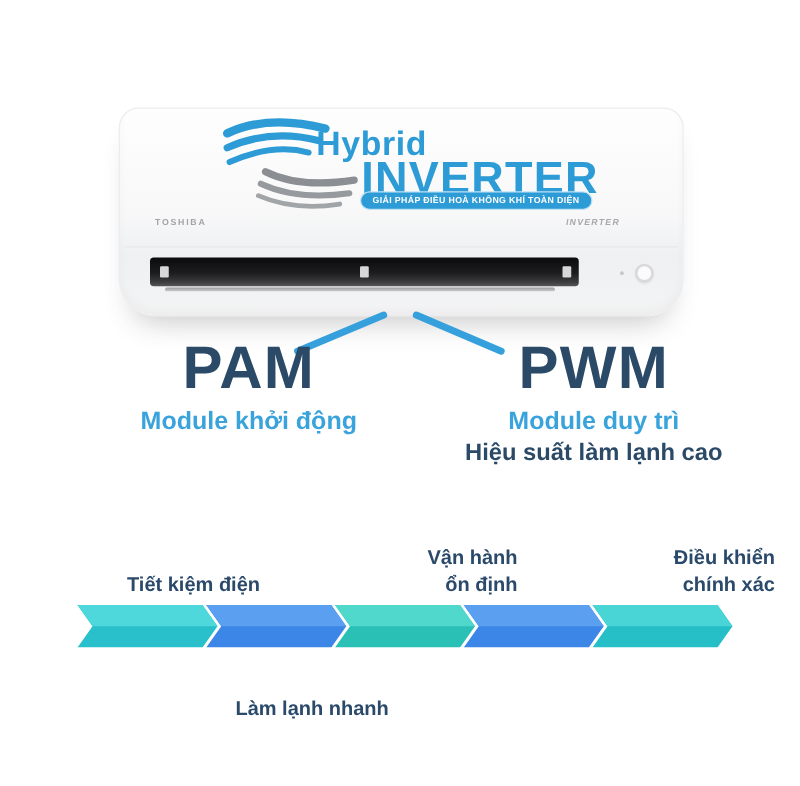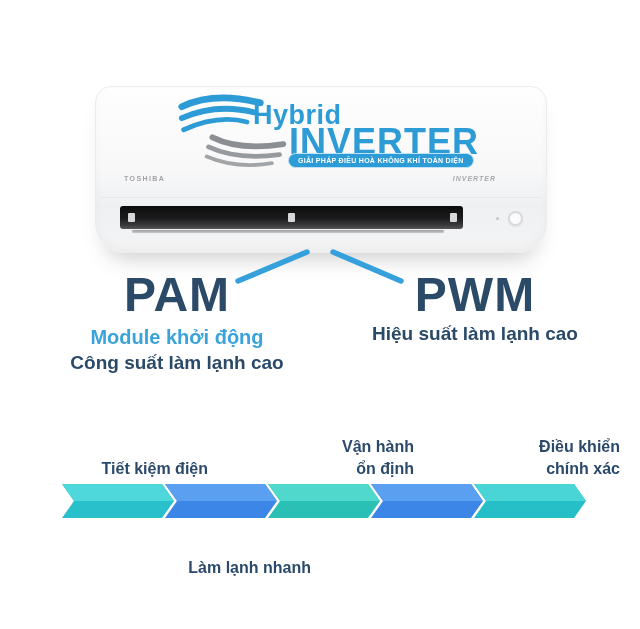--- a/index.html
+++ b/index.html
@@ -50,21 +50,21 @@
     background:linear-gradient(180deg,#9c9c9f,#c9c9cc);border-radius:2px;
   }
   .indicator-dot{position:absolute;left:400px;top:130px;width:3px;height:3px;border-radius:50%;background:#c6c6c9;}
   .sensor-circle{
     position:absolute;left:412px;top:124px;width:11px;height:11px;border-radius:50%;
     background:#fbfbfc;border:2.5px solid #d9d9dc;box-shadow:0 1px 2px rgba(0,0,0,.08);
   }
   
   .connector-svg{position:absolute;left:0;top:0;width:640px;height:629px;pointer-events:none;}
   .module-block{position:absolute;width:260px;text-align:center;}
-  .module-left{left:47px;top:270px;}
+  .module-left{left:69px;top:270px;}
   .module-right{left:345px;top:270px;}
   .module-name{font-size:48px;line-height:50px;font-weight:800;color:#2B4A68;letter-spacing:1px;}
   .module-subtitle{margin-top:5px;font-size:20px;line-height:24px;font-weight:600;color:#3AA3DC;}
   .module-desc{margin-top:2px;font-size:19px;line-height:24px;font-weight:700;color:#2B4A68;}
   
   .timeline-svg{position:absolute;left:0px;top:484px;width:640px;height:34px;}
   .tl-label{
     position:absolute;width:180px;text-align:right;
     font-size:16px;line-height:22px;font-weight:600;color:#2B4A6B;
   }
@@ -98,25 +98,25 @@
 </div>
 
 <svg class="connector-svg">
   <line x1="238" y1="281" x2="307" y2="252" stroke="#35A0DB" stroke-width="5.5" stroke-linecap="round"></line>
   <line x1="333" y1="252" x2="401" y2="281" stroke="#35A0DB" stroke-width="5.5" stroke-linecap="round"></line>
 </svg>
 
 <div class="module-block module-left">
   <div class="module-name">PAM</div>
   <div class="module-subtitle">Module khởi động</div>
-  <div class="module-desc">Công suất làm lạnh cao</div>
 </div>
 
 <div class="module-block module-right">
   <div class="module-name">PWM</div>
+  <div class="module-subtitle">Module duy trì</div>
   <div class="module-desc">Hiệu suất làm lạnh cao</div>
 </div>
 
 <svg class="timeline-svg" id="timeline-band">
     <polygon points="62,0 162,0 174,17 162,34 62,34 74,17" fill="#29C0CB"></polygon>
     <polygon points="62,0 162,0 174,17 74,17" fill="#4ED8DC"></polygon>
     <polygon points="165,0 265,0 277,17 265,34 165,34 177,17" fill="#3C86E8"></polygon>
     <polygon points="165,0 265,0 277,17 177,17" fill="#5BA0F0"></polygon>
     <polygon points="268,0 368,0 380,17 368,34 268,34 280,17" fill="#2BC0B5"></polygon>
     <polygon points="268,0 368,0 380,17 280,17" fill="#4FD8CB"></polygon>

